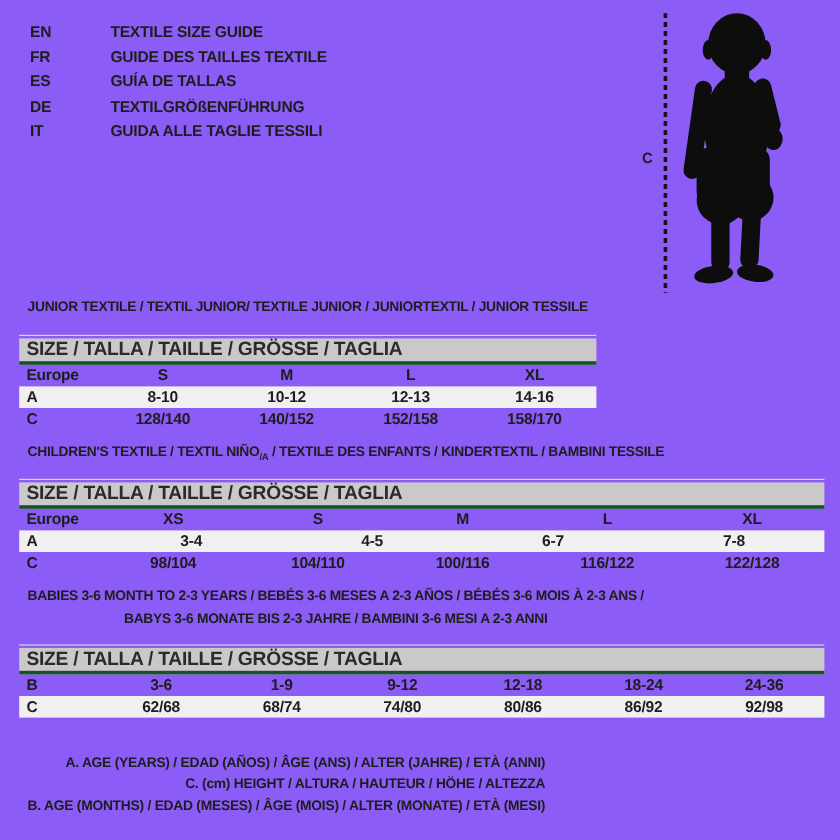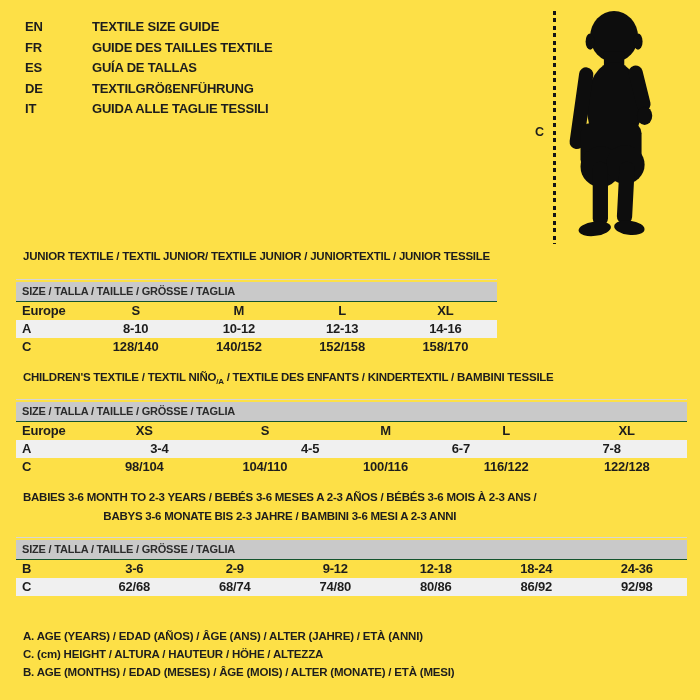--- a/index.html
+++ b/index.html
@@ -1,17 +1,17 @@
 <!DOCTYPE html>
 <html><head>
 <meta charset="utf-8">
 <style>
   html,body{margin:0;padding:0;background:#ffffff;}
   .canvas{
-    position:relative;width:700px;height:700px;background:#fde047;overflow:hidden;
+    position:relative;width:700px;height:700px;background:#8b5cf6;overflow:hidden;
     font-family:"Liberation Sans",sans-serif;font-weight:bold;color:#1d1d1d;
   }
 
   
   .lang-block{position:absolute;left:25px;top:17px;}
   .lang-row{display:flex;line-height:20.5px;font-size:13px;letter-spacing:-0.2px;}
   .lang-code{width:43px;}
   .lang-label{white-space:nowrap;margin-left:24px;}
 
   
@@ -29,31 +29,31 @@
   #title-children{top:371px;}
   #title-babies{top:488px;line-height:18.5px;text-align:center;}
 
   
   .tbl{position:absolute;left:16px;}
   #tbl-junior{top:279px;width:481px;}
   #tbl-children{top:399px;width:671px;}
   #tbl-babies{top:537px;width:671px;}
   .topline{height:1px;background:#d6d6d6;margin-bottom:2px;}
   .size-bar{
-    height:19px;line-height:19px;background:#c9c9c9;border-bottom:1px solid #14532d;
-    padding-left:6px;font-size:11px;color:#2b2b2b;letter-spacing:-0.2px;
+    height:19px;line-height:19px;background:#c9c9c9;border-bottom:3px solid #14532d;
+    padding-left:6px;font-size:16px;color:#2b2b2b;letter-spacing:-0.2px;
   }
   .trow{display:flex;height:18px;line-height:18px;font-size:13px;letter-spacing:-0.2px;}
   .trow.shaded{background:#f0f0f0;}
   .tlabel{width:62px;padding-left:6px;}
   .tcell{flex:1;text-align:center;}
 
   
   .legend{position:absolute;left:23px;top:627px;font-size:11.5px;line-height:18px;letter-spacing:-0.2px;}
-  .legend div{white-space:nowrap;}
+  .legend div{white-space:nowrap;text-align:right;}
 </style>
 </head>
 <body>
 
 <div class="canvas">
 
   <div class="lang-block">
     <div class="lang-row">
       <span class="lang-code">EN</span>
       <span class="lang-label">TEXTILE SIZE GUIDE</span>
@@ -166,21 +166,21 @@
   <div class="sec-title" id="title-babies">
     <div>BABIES 3-6 MONTH TO 2-3 YEARS / BEBÉS 3-6 MESES A 2-3 AÑOS / BÉBÉS 3-6 MOIS À 2-3 ANS /</div>
     <div>BABYS 3-6 MONATE BIS 2-3 JAHRE / BAMBINI 3-6 MESI A 2-3 ANNI</div>
   </div>
   <div class="tbl" id="tbl-babies">
     <div class="topline"></div>
     <div class="size-bar">SIZE / TALLA / TAILLE / GRÖSSE / TAGLIA</div>
     <div class="trow">
       <span class="tlabel">B</span>
       <span class="tcell">3-6</span>
-      <span class="tcell">2-9</span>
+      <span class="tcell">1-9</span>
       <span class="tcell">9-12</span>
       <span class="tcell">12-18</span>
       <span class="tcell">18-24</span>
       <span class="tcell">24-36</span>
     </div>
     <div class="trow shaded">
       <span class="tlabel">C</span>
       <span class="tcell">62/68</span>
       <span class="tcell">68/74</span>
       <span class="tcell">74/80</span>

